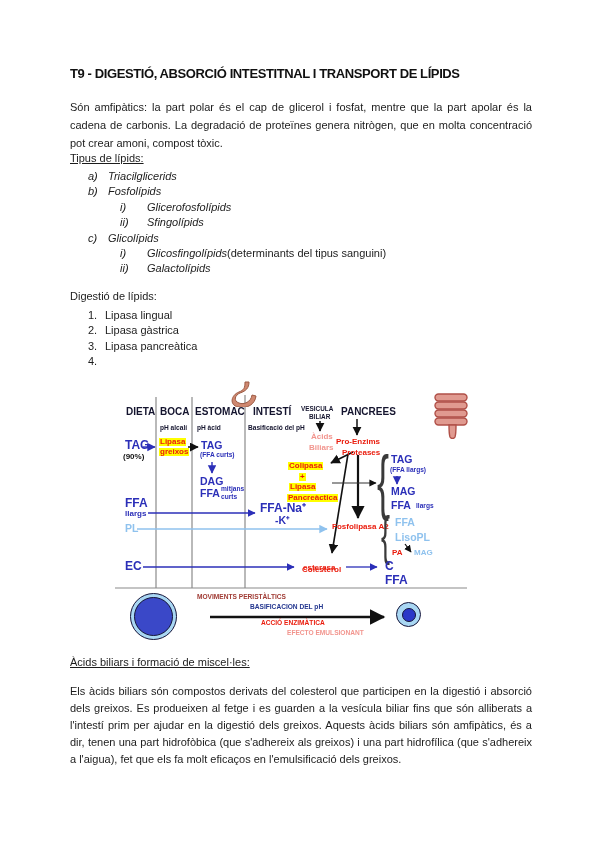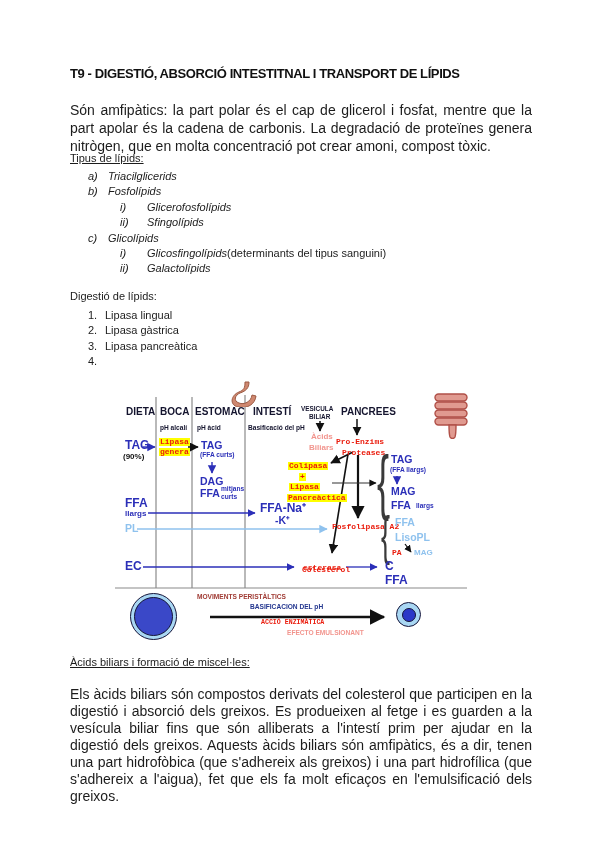--- a/index.html
+++ b/index.html
@@ -1,41 +1,41 @@
 <!DOCTYPE html>
 <html><head>
 <meta charset="utf-8">
 <style>
   html,body{margin:0;padding:0;background:#e8e8e8;}
   .page{position:relative;width:600px;height:848px;background:#ffffff;margin:0 auto;
         font-family:"Liberation Sans",sans-serif;color:#1a1a1a;overflow:hidden;}
   .abs{position:absolute;}
   .title{position:absolute;left:70px;top:66px;width:470px;font-size:13px;font-weight:800;
          letter-spacing:-0.4px;color:#111;}
-  .para{position:absolute;left:70px;width:462px;font-size:14px;line-height:18px;
+  .para{position:absolute;left:70px;width:462px;font-size:11px;line-height:18px;
         text-align:justify;color:#1c1c1c;}
   .para2{line-height:17px;}
   .heading{position:absolute;left:70px;font-size:11px;color:#1c1c1c;text-align:center;}
   .underline{text-decoration:underline;}
   .list{position:absolute;left:70px;width:460px;font-size:11px;color:#1c1c1c;}
   .li{display:flex;height:15.4px;align-items:baseline;}
   .l1{padding-left:18px;}
   .l2{padding-left:50px;}
   .mk1{width:20px;flex:0 0 20px;}
   .mk2{width:27px;flex:0 0 27px;}
   .mkn{width:17px;flex:0 0 17px;}
   .it{font-style:italic;}
   
   .diagram{position:absolute;left:115px;top:383px;width:370px;height:267px;}
   .dl{position:absolute;white-space:nowrap;line-height:1.05;}
   .d-head{font-size:10px;font-weight:700;color:#14142e;}
   .d-ph{font-size:6.6px;font-weight:700;color:#14142e;}
   .blue{color:#2b2fb8;font-weight:700;}
   .lblue{color:#8fc2ee;font-weight:700;}
-  .red{color:#ea1c0d;font-weight:700;font-family:Liberation Mono, monospace;}
+  .red{color:#ea1c0d;font-weight:700;}
   .pink{color:#f2958e;font-weight:700;}
   .maroon{color:#a03b34;font-weight:700;}
   .dblue{color:#23368f;font-weight:700;}
   .big{font-size:12px;}
   .med{font-size:10.5px;}
   .sm{font-size:8px;}
   .tiny{font-size:6.6px;}
   .hl{background:#ffff00;padding:0 1px;}
   .brace{position:absolute;color:#3a3a3a;font-weight:400;transform:scaleX(0.5);
          transform-origin:left top;line-height:0.78;}
@@ -177,21 +177,21 @@
     <span class="dl d-ph" style="left:133px;top:42px">Basificació del pH</span>
 
     <span class="dl blue big" style="left:10px;top:56px">TAG</span>
     <span class="dl sm" style="left:8px;top:70px;color:#111;font-weight:700">(90%)</span>
     <span class="dl blue big" style="left:10px;top:114px">FFA</span>
     <span class="dl blue sm" style="left:10px;top:127px">llargs</span>
     <span class="dl lblue med" style="left:10px;top:140px">PL</span>
     <span class="dl blue big" style="left:10px;top:177px">EC</span>
 
     <span class="dl red sm hl" style="left:44px;top:55px">Lipasa</span>
-    <span class="dl red sm hl" style="left:44px;top:65px">genera</span>
+    <span class="dl red sm hl" style="left:44px;top:65px">greixos</span>
 
     <span class="dl blue med" style="left:86px;top:57px">TAG</span>
     <span class="dl blue tiny" style="left:85px;top:69px">(FFA curts)</span>
     <span class="dl blue med" style="left:85px;top:93px">DAG</span>
     <span class="dl blue med" style="left:85px;top:105px">FFA</span>
     <span class="dl blue tiny" style="left:106px;top:103px">mitjans</span>
     <span class="dl blue tiny" style="left:106px;top:111px">curts</span>
 
     <span class="dl blue big" style="left:145px;top:119px">FFA-Na⁺</span>
     <span class="dl blue med" style="left:160px;top:132px">-K⁺</span>

